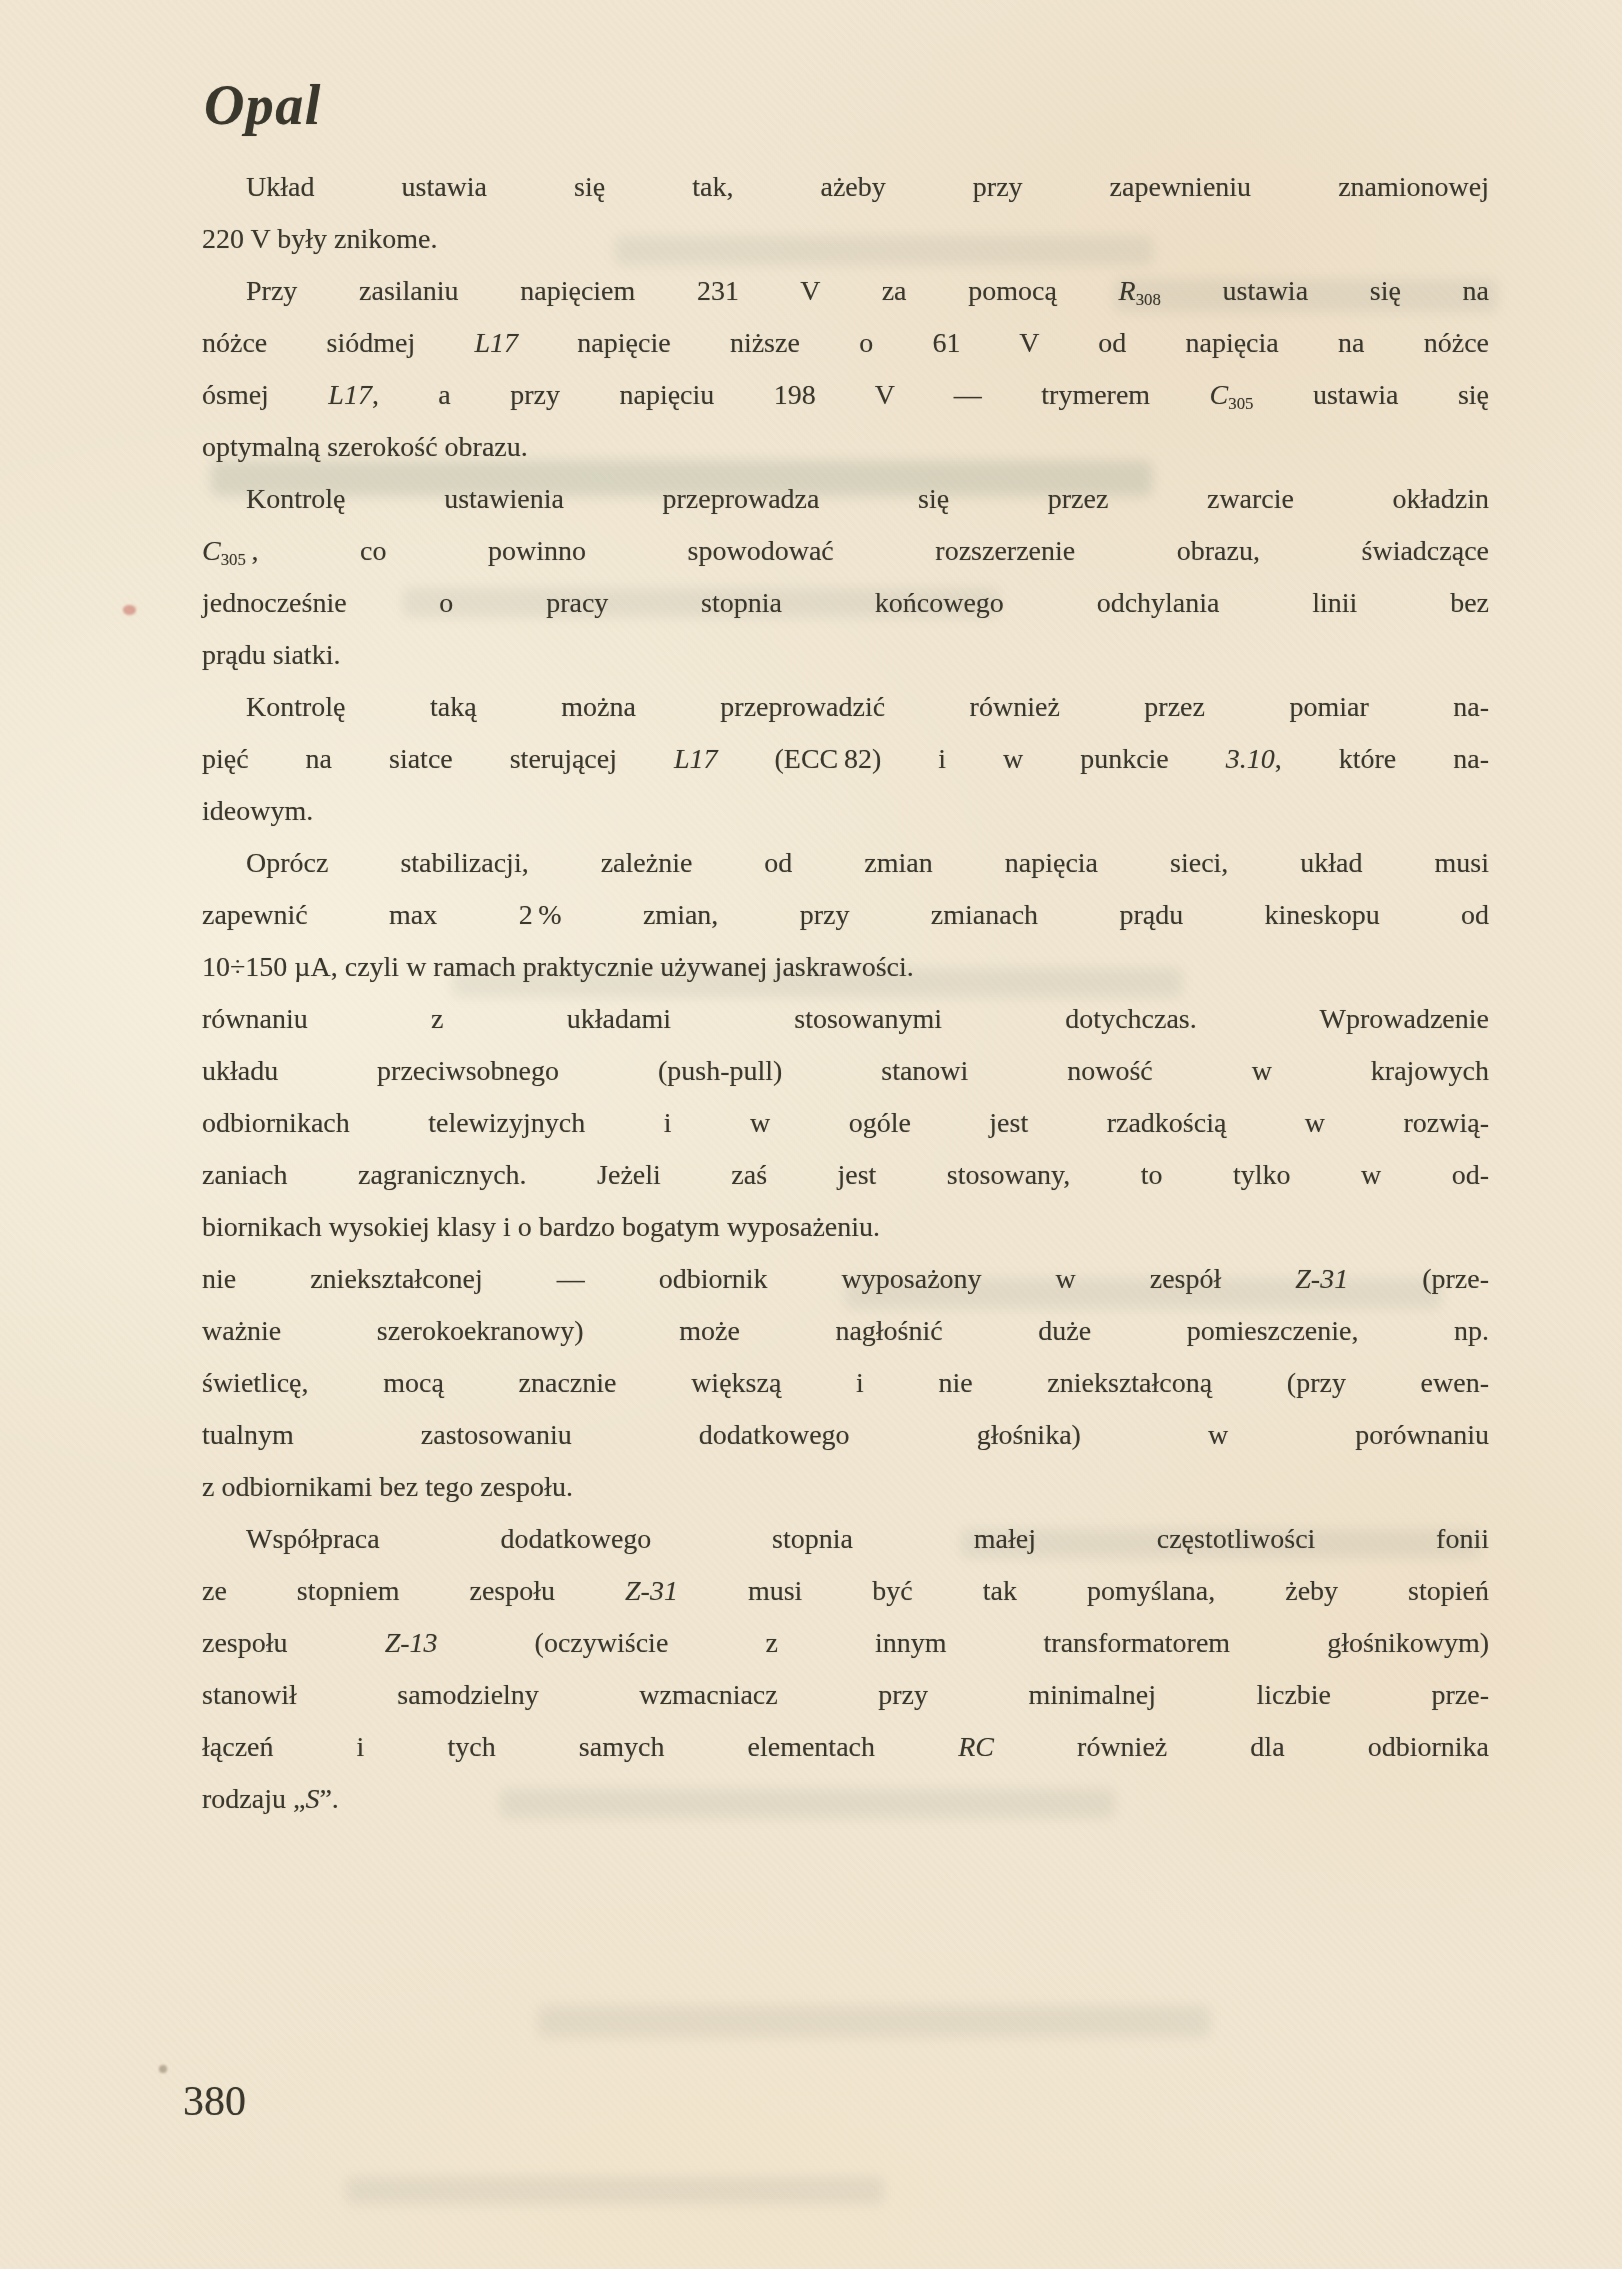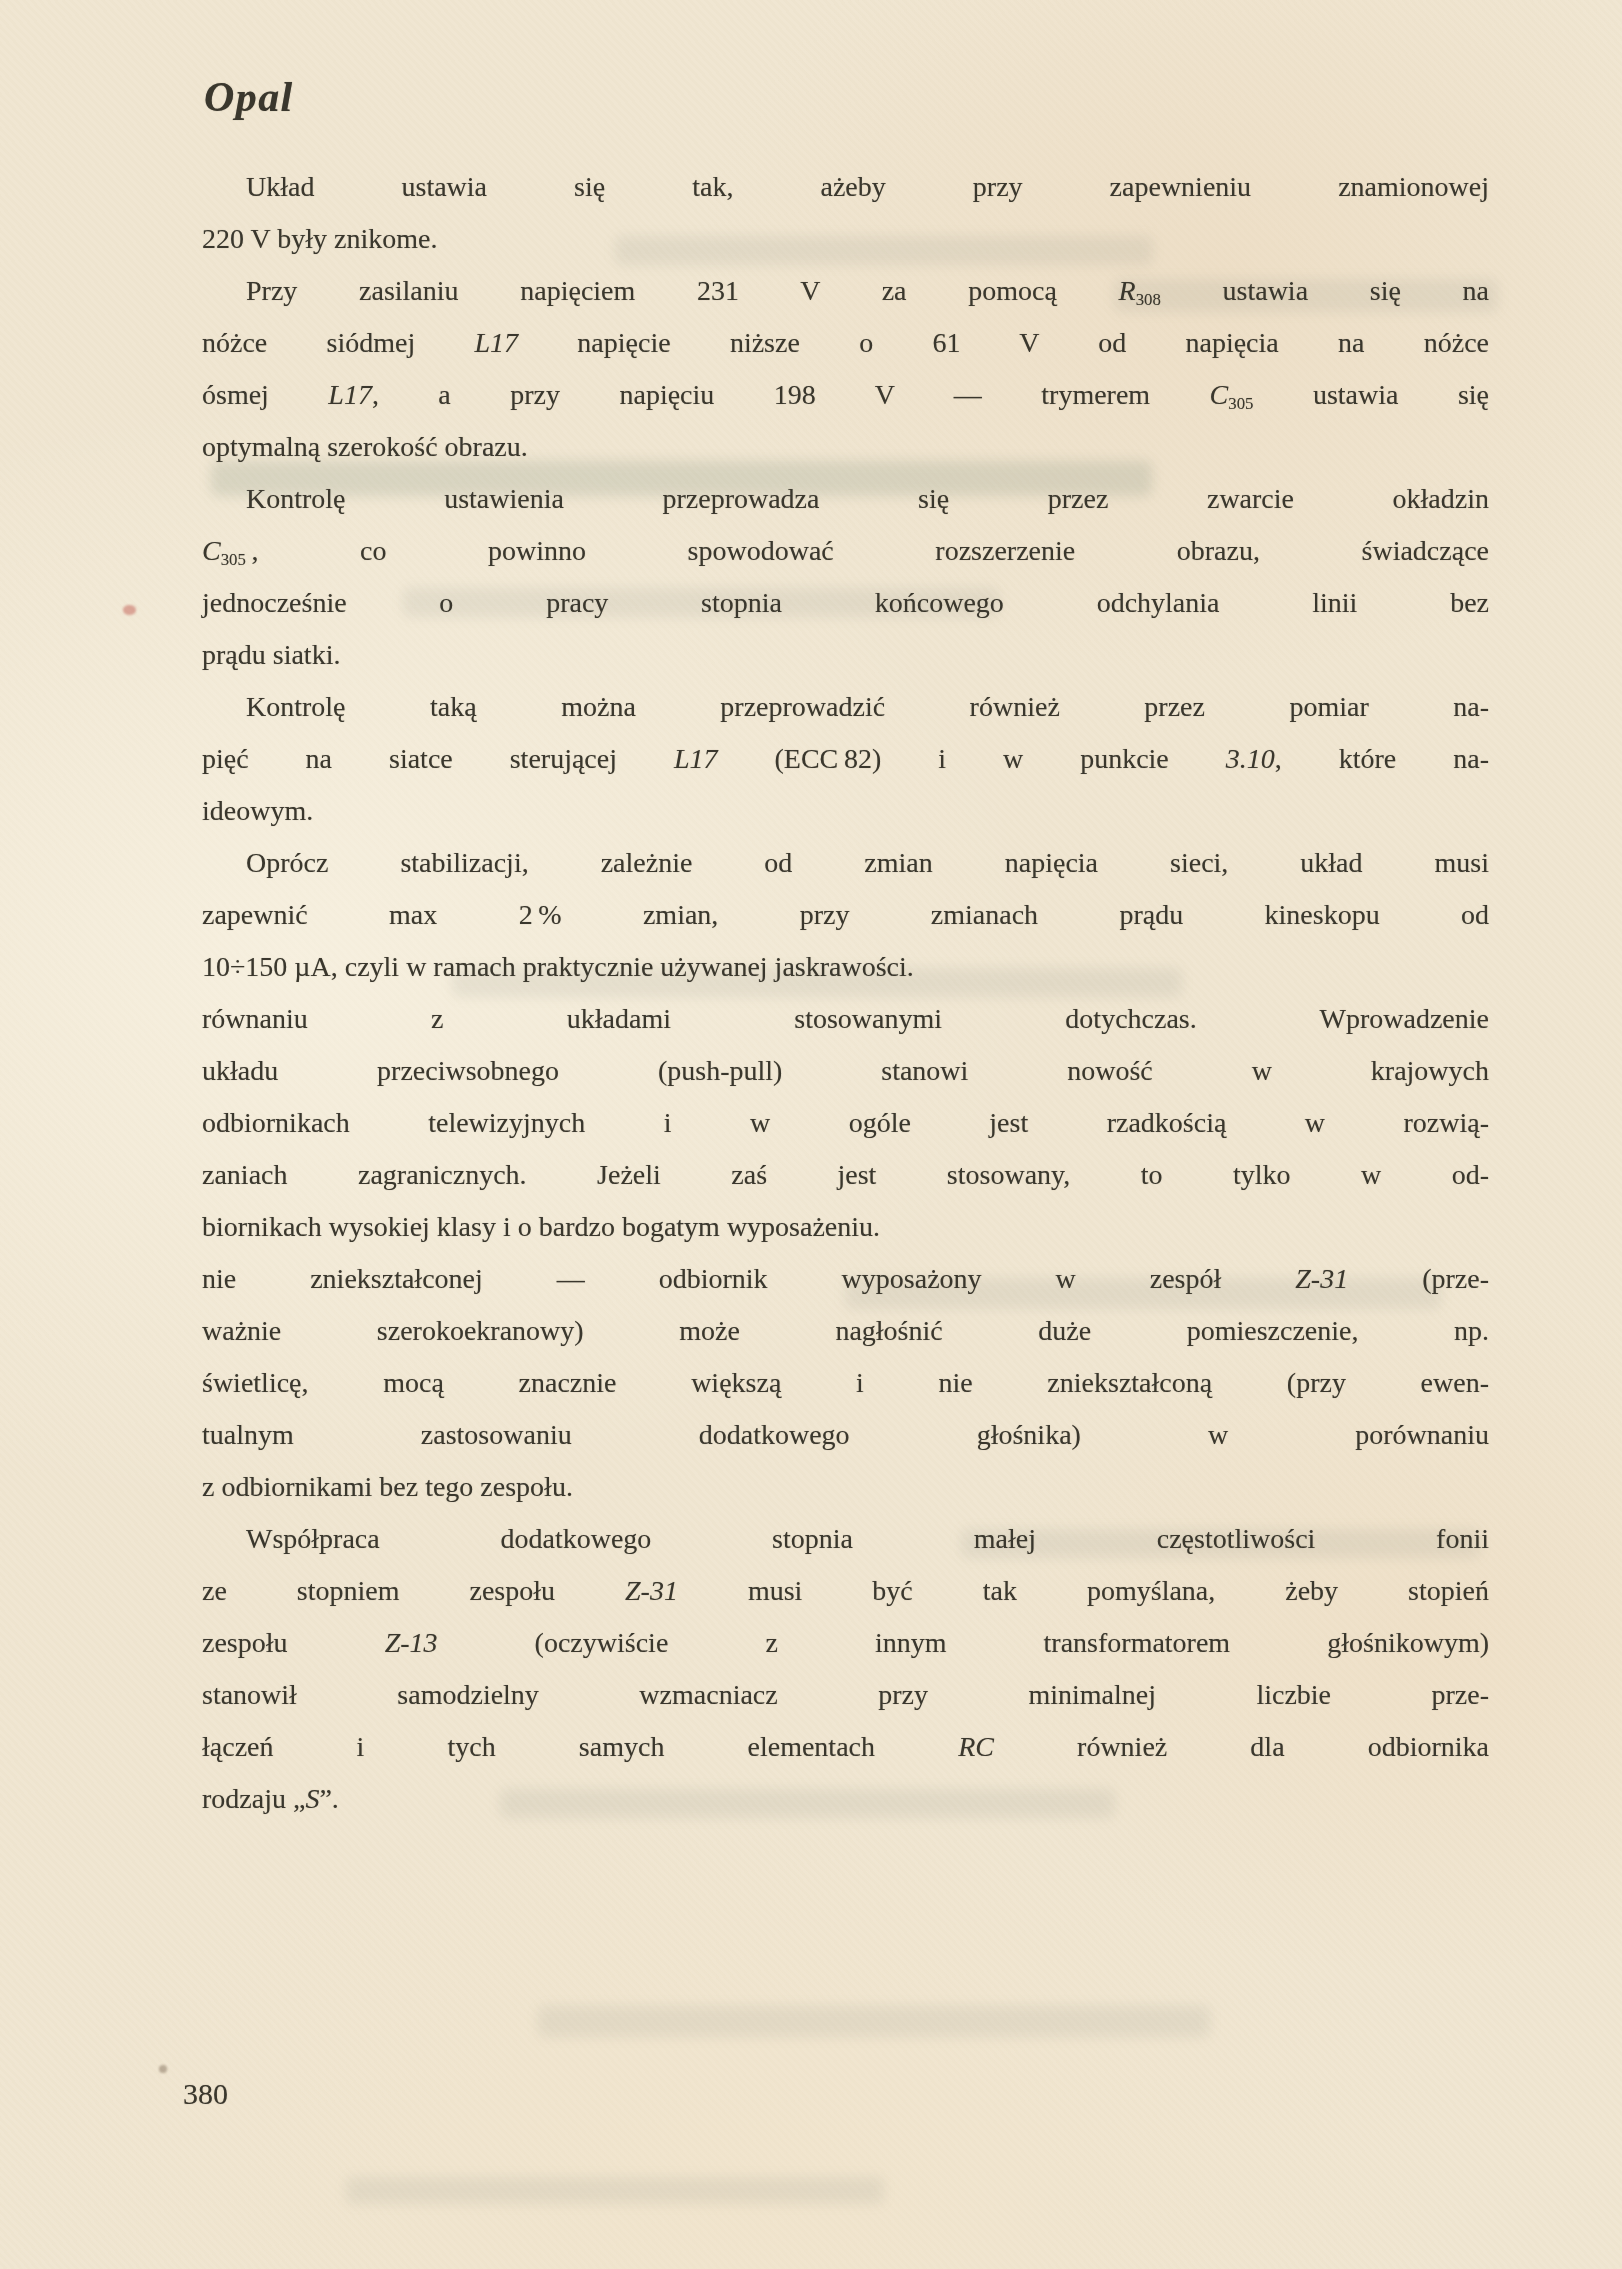--- a/index.html
+++ b/index.html
@@ -34,21 +34,21 @@
     filter: blur(5.8px);
     border-radius: 7.7px;
     pointer-events: none;
   }
   .ghost.strong { background: rgba(96,116,100,0.16); }
   .blemish { position: absolute; border-radius: 50%; filter: blur(1px); pointer-events: none; }
 
   .header {
     position: absolute;
     left: 204px; top: 73px;
-    font-size: 42px;
+    font-size: 56px;
     font-weight: 700;
     font-style: italic;
     letter-spacing: 1.4px;
     text-shadow: 0 0 1px rgba(50,46,38,0.45);
   }
   .body-text {
     position: absolute;
     left: 202px; top: 161px;
     width: 1287px;
     font-size: 28px;
@@ -70,21 +70,21 @@
     font-size: 60%;
     line-height: 0;
     font-style: normal;
     vertical-align: -0.28em;
   }
   .line i { font-style: italic; }
   .sperr { letter-spacing: 0.22em; }
   .page-number {
     position: absolute;
     left: 183px; top: 2077px;
-    font-size: 30px;
+    font-size: 42px;
     text-shadow: 0 0 1px rgba(50,46,38,0.4);
   }
 </style>
 </head>
 <body>
 
 <div class="page">
 
   <div class="ghost" style="left:615px;top:236px;width:538px;height:29px;"></div>
   <div class="ghost" style="left:1114px;top:279px;width:384px;height:33px;"></div>

